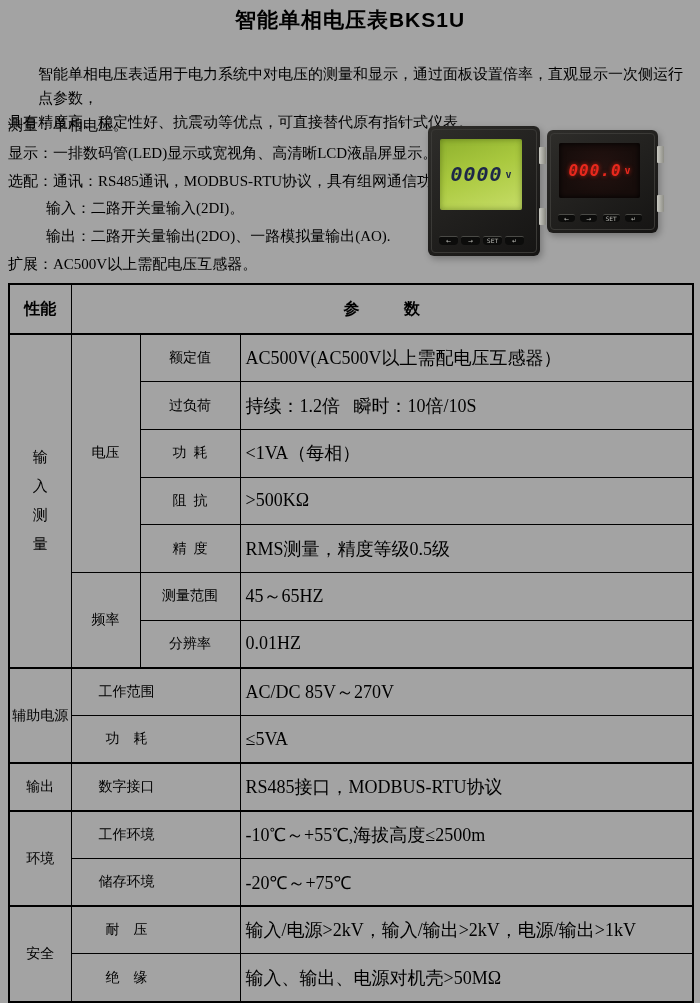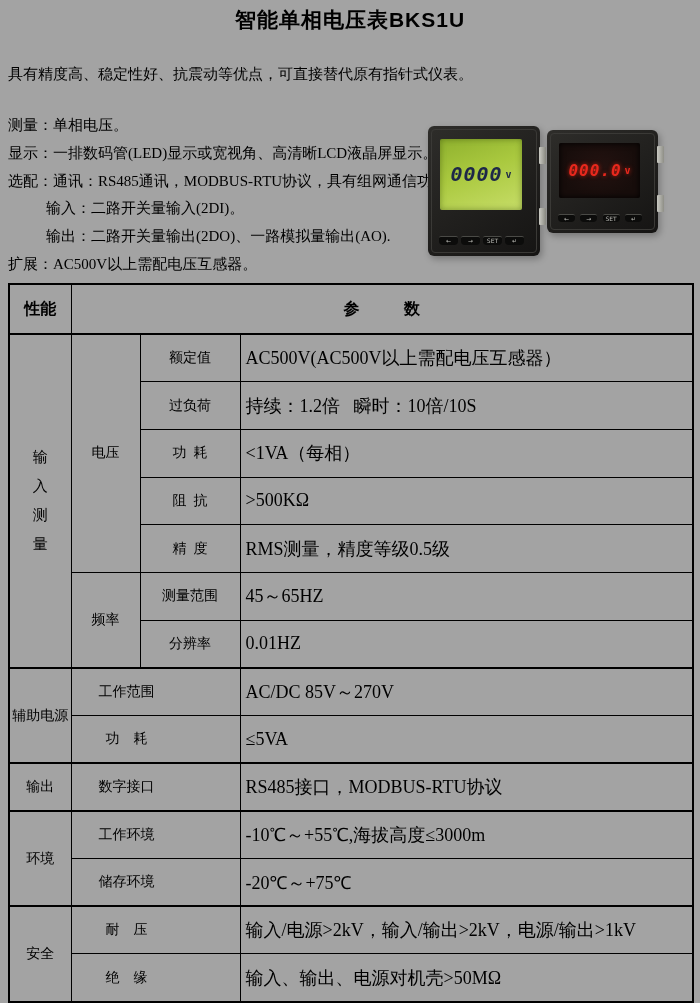--- a/index.html
+++ b/index.html
@@ -64,20 +64,21 @@
   tr.sec td { border-top-width:2px; }
 </style>
 </head>
 <body>
 
 <div class="page">
 
   <h1 class="title">智能单相电压表BKS1U</h1>
 
   <div class="intro">
+    <div class="intro-line1">智能单相电压表适用于电力系统中对电压的测量和显示，通过面板设置倍率，直观显示一次侧运行点参数，</div>
     <div class="intro-line2">具有精度高、稳定性好、抗震动等优点，可直接替代原有指针式仪表。</div>
   </div>
 
   <div class="features">
     <div class="feat"><span class="flabel">测量：</span><span>单相电压。</span></div>
     <div class="feat"><span class="flabel">显示：</span><span>一排数码管(LED)显示或宽视角、高清晰LCD液晶屏显示。</span></div>
     <div class="feat"><span class="flabel">选配：</span><span>通讯：RS485通讯，MODBUS-RTU协议，具有组网通信功能。</span></div>
     <div class="feat indent"><span>输入：二路开关量输入(2DI)。</span></div>
     <div class="feat indent"><span>输出：二路开关量输出(2DO)、一路模拟量输出(AO).</span></div>
     <div class="feat"><span class="flabel">扩展：</span><span>AC500V以上需配电压互感器。</span></div>
@@ -192,21 +193,21 @@
       <td class="val">≤5VA</td>
     </tr>
     <tr class="sec">
       <td>输出</td>
       <td colspan="2" class="lbl mid">数字接口</td>
       <td class="val">RS485接口，MODBUS-RTU协议</td>
     </tr>
     <tr class="sec">
       <td rowspan="2">环境</td>
       <td colspan="2" class="lbl mid">工作环境</td>
-      <td class="val">-10℃～+55℃,海拔高度≤3000m</td>
+      <td class="val">-10℃～+55℃,海拔高度≤2500m</td>
     </tr>
     <tr>
       <td colspan="2" class="lbl mid">储存环境</td>
       <td class="val">-20℃～+75℃</td>
     </tr>
     <tr class="sec">
       <td rowspan="2">安全</td>
       <td colspan="2" class="lbl mid">耐    压</td>
       <td class="val">输入/电源&gt;2kV，输入/输出&gt;2kV，电源/输出&gt;1kV</td>
     </tr>

